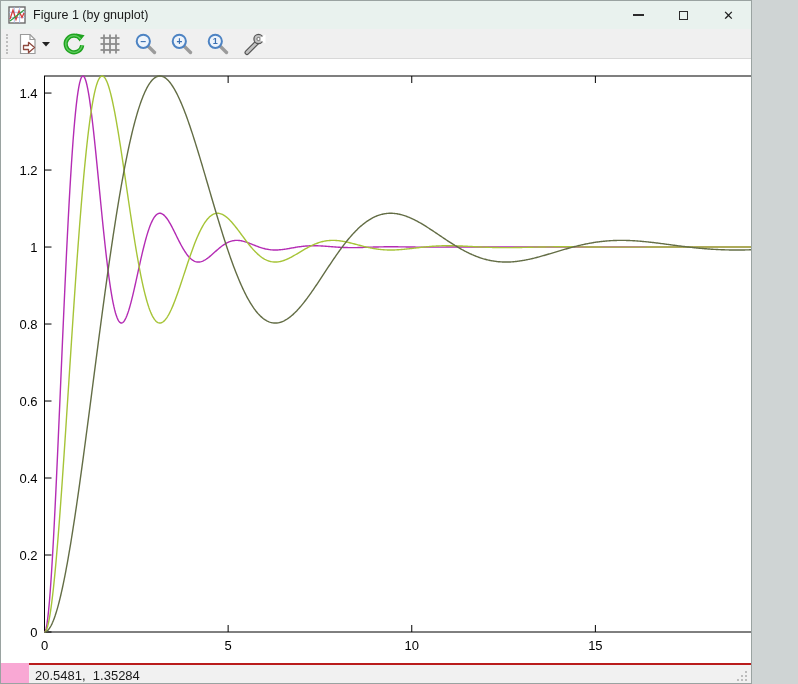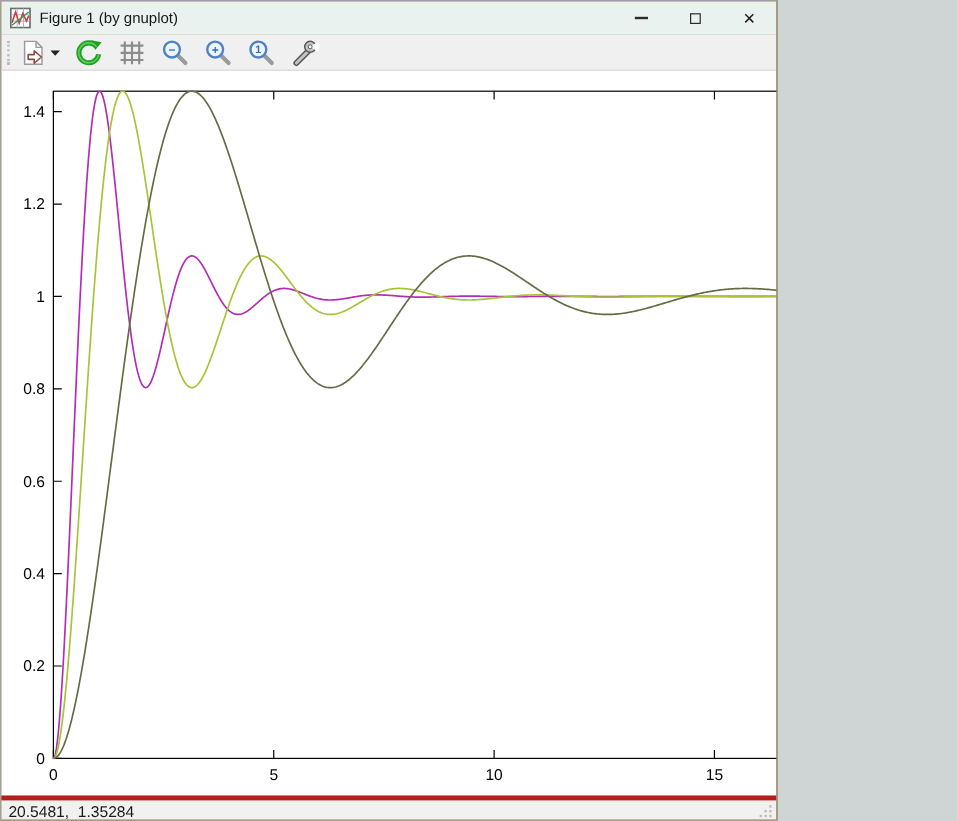--- a/index.html
+++ b/index.html
@@ -1,16 +1,16 @@
 <!DOCTYPE html>
 <html><head>
 <meta charset="utf-8">
 <style>
   html,body{margin:0;padding:0;background:#cfd4d4;font-family:"Liberation Sans",sans-serif;}
-  .window{width:648px;height:684px;box-sizing:border-box;background:#a16207;border:1px solid #9aa3a1;display:flex;flex-direction:column;overflow:hidden;}
+  .window{width:752px;height:684px;box-sizing:border-box;background:#f9a8d4;border:1px solid #9aa3a1;display:flex;flex-direction:column;overflow:hidden;}
 
   
   .titlebar{height:28px;flex:0 0 28px;background:#e9f2ee;display:flex;align-items:center;padding-left:7px;box-sizing:border-box;}
   .app-icon{width:18px;height:18px;flex:0 0 18px;}
   .title-text{font-size:12.5px;color:#191919;margin-left:7px;flex:1;white-space:nowrap;}
   .win-btns{display:flex;height:100%;}
   .win-btn{width:45px;height:100%;display:flex;align-items:center;justify-content:center;background:transparent;border:none;padding:0;cursor:default;}
   .glyph-min{display:block;width:11px;height:1.4px;background:#2b2b2b;}
   .glyph-max{display:block;width:9px;height:9px;border:1.2px solid #2b2b2b;box-sizing:border-box;background:transparent;}
   .glyph-close{font-size:13px;color:#1c1c1c;line-height:1;}
@@ -19,21 +19,21 @@
   .toolbar{height:30px;flex:0 0 30px;background:#f0f0f0;border-bottom:1px solid #d8d8d8;display:flex;align-items:center;padding-left:2px;box-sizing:border-box;}
   .grip{width:0;height:20px;border-left:2px dotted #bdbdbd;margin:0 5px 0 3px;}
   .tb-btn{height:26px;display:flex;align-items:center;justify-content:center;background:transparent;border:none;padding:0 3px;margin-right:6px;cursor:default;}
   .caret{margin-left:2px;}
 
   
   .canvas{height:604px;flex:0 0 604px;background:#ffffff;position:relative;}
   .canvas svg{display:block;}
 
   
-  .statusbar{height:22px;flex:0 0 22px;background:#f1f1f1;border-top:4px solid #b91c1c;display:flex;align-items:center;padding:0 6px;box-sizing:border-box;position:relative;}
+  .statusbar{height:22px;flex:0 0 22px;background:#f1f1f1;border-top:2px solid #b91c1c;display:flex;align-items:center;padding:0 6px;box-sizing:border-box;position:relative;margin-left:28px;}
   .coords{font-size:13px;color:#1a1a1a;white-space:pre;}
   .resize-grip{position:absolute;right:3px;bottom:3px;}
 </style>
 </head>
 <body>
 
 <div class="window">
 
   <div class="titlebar">
     <svg class="app-icon" viewBox="0 0 18 18">

